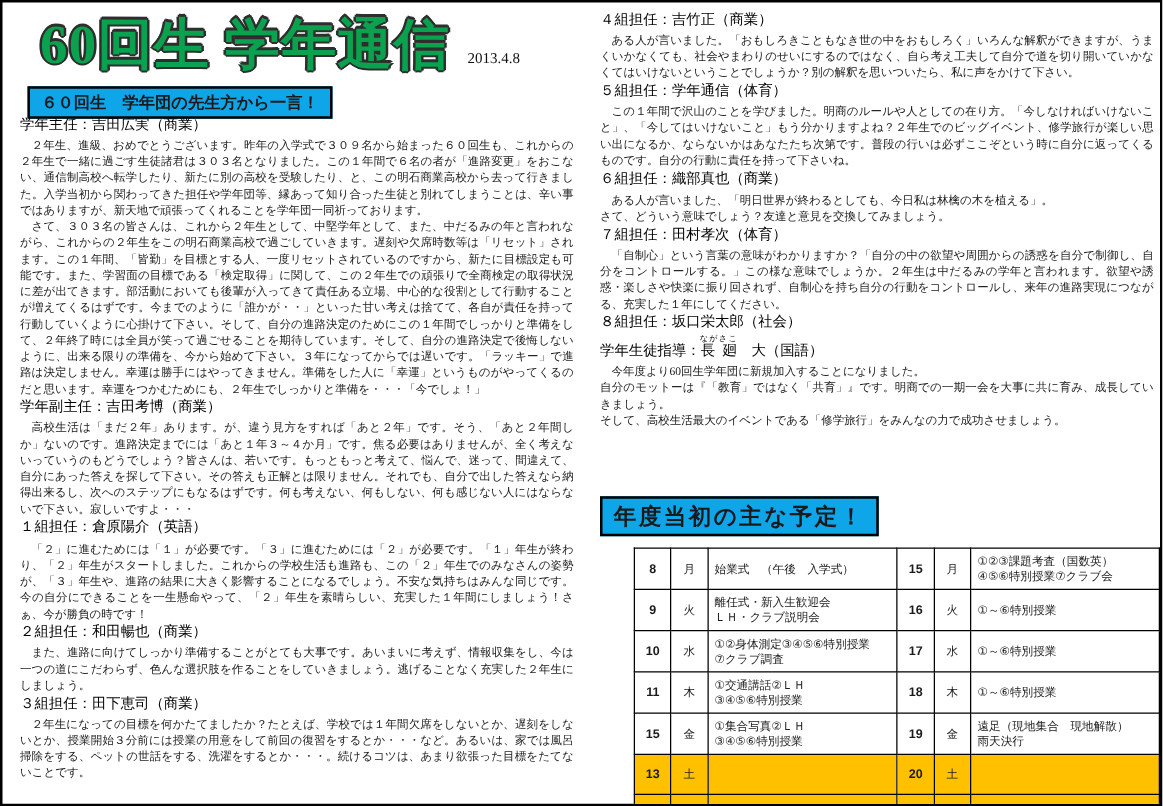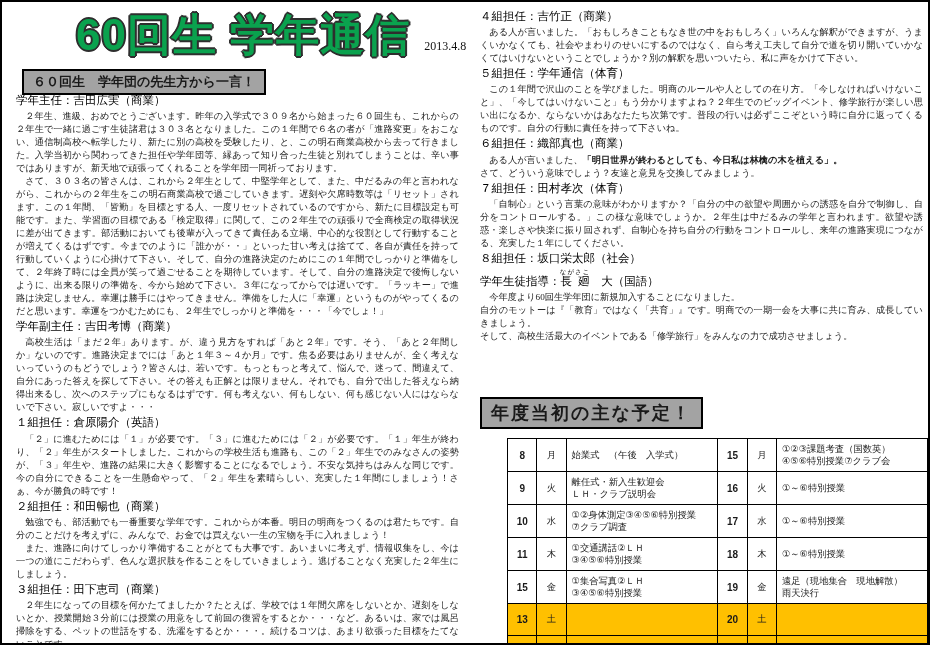--- a/index.html
+++ b/index.html
@@ -3,44 +3,43 @@
 <meta charset="utf-8">
 <style>
   html,body{margin:0;padding:0;background:#fff;}
   .page{
     position:relative;width:930px;height:645px;background:#fff;
     border:2px solid #000;box-sizing:border-box;overflow:hidden;
     font-family:"Liberation Serif","DejaVu Serif",serif;color:#1a1a1a;
   }
   .masthead{position:absolute;left:30px;top:4px;white-space:nowrap;}
   .title{
-    font-family:Liberation Sans, sans-serif;font-weight:900;font-size:44px;
+    font-family:Liberation Serif, serif;font-weight:900;font-size:44px;
     color:#0aa24e;letter-spacing:1px;
     text-shadow:-2px 0 #2e2e2e,2px 0 #2e2e2e,0 -2px #2e2e2e,0 2px #2e2e2e,
                 -1px -1px #2e2e2e,1px 1px #2e2e2e,-1px 1px #2e2e2e,1px -1px #2e2e2e;
-    margin-left:44px;
   }
   .date{font-family:Liberation Serif, serif;font-size:12px;color:#111;margin-left:14px;}
   .box-label{
-    position:absolute;border:2px solid #000;background:#a3a3a3;
+    position:absolute;border:2px solid #000;background:#0ea5e9;
     font-family:"Liberation Sans","DejaVu Sans",sans-serif;font-weight:bold;
     font-size:13px;padding:2px 9px;white-space:nowrap;
   }
   .left-box{left:20px;top:67px;}
   .schedule-box{left:478px;top:395px;font-family:Liberation Mono, monospace;font-size:18px;letter-spacing:2px;}
   .col{position:absolute;width:443px;}
   #col-left{left:14px;top:90px;}
   #col-right{left:478px;top:6px;}
   .sec-heading{
     font-family:"Liberation Sans","DejaVu Sans",sans-serif;font-weight:normal;
     font-size:11.5px;color:#000;margin:2px 0 3px 0;line-height:1.15;
   }
   .para{font-size:9.2px;line-height:13px;margin:0;text-align:justify;}
   .para.indent{text-indent:1em;}
-  .b{font-weight:bold;}
+  .b{font-weight:normal;}
   ruby rt{font-size:6.5px;letter-spacing:1px;}
   #schedule{
     position:absolute;left:505px;top:436px;border-collapse:collapse;table-layout:fixed;
     font-family:"Liberation Sans","DejaVu Sans",sans-serif;
   }
   #schedule td{border:1px solid #000;font-size:9.3px;vertical-align:middle;overflow:hidden;}
   #schedule td.num{width:28px;text-align:center;font-weight:bold;font-size:10px;}
   #schedule td.day{width:28px;text-align:center;}
   #schedule td.content{width:152px;padding:1px 5px;line-height:12.5px;}
   #schedule tr.wd{height:33px;}
@@ -66,21 +65,20 @@
       <div>
         <div class="sec-heading">学年副主任：吉田考博（商業）</div>
         <p class="para indent"><span>高校生活は「まだ２年」あります。が、違う見方をすれば「あと２年」です。そう、「あと２年間しか」ないのです。進路決定までには「あと１年３～４か月」です。焦る必要はありませんが、全く考えないっていうのもどうでしょう？皆さんは、若いです。もっともっと考えて、悩んで、迷って、間違えて、自分にあった答えを探して下さい。その答えも正解とは限りません。それでも、自分で出した答えなら納得出来るし、次へのステップにもなるはずです。何も考えない、何もしない、何も感じない人にはならないで下さい。寂しいですよ・・・</span></p>
       </div>
       <div>
         <div class="sec-heading">１組担任：倉原陽介（英語）</div>
         <p class="para indent"><span>「２」に進むためには「１」が必要です。「３」に進むためには「２」が必要です。「１」年生が終わり、「２」年生がスタートしました。これからの学校生活も進路も、この「２」年生でのみなさんの姿勢が、「３」年生や、進路の結果に大きく影響することになるでしょう。不安な気持ちはみんな同じです。今の自分にできることを一生懸命やって、「２」年生を素晴らしい、充実した１年間にしましょう！さぁ、今が勝負の時です！</span></p>
       </div>
       <div>
         <div class="sec-heading">２組担任：和田暢也（商業）</div>
-        <p class="para indent"><span>勉強でも、部活動でも一番重要な学年です。これからが本番。明日の明商をつくるのは君たちです。自分のことだけを考えずに、みんなで、お金では買えない一生の宝物を手に入れましょう！</span></p>
         <p class="para indent"><span>また、進路に向けてしっかり準備することがとても大事です。あいまいに考えず、情報収集をし、今は一つの道にこだわらず、色んな選択肢を作ることをしていきましょう。逃げることなく充実した２年生にしましょう。</span></p>
       </div>
       <div>
         <div class="sec-heading">３組担任：田下恵司（商業）</div>
         <p class="para indent"><span>２年生になっての目標を何かたてましたか？たとえば、学校では１年間欠席をしないとか、遅刻をしないとか、授業開始３分前には授業の用意をして前回の復習をするとか・・・など。あるいは、家では風呂掃除をする、ペットの世話をする、洗濯をするとか・・・。続けるコツは、あまり欲張った目標をたてないことです。</span></p>
       </div>
     </div>
   <div id="col-right" class="col">
       <div>
         <div class="sec-heading">４組担任：吉竹正（商業）</div>

